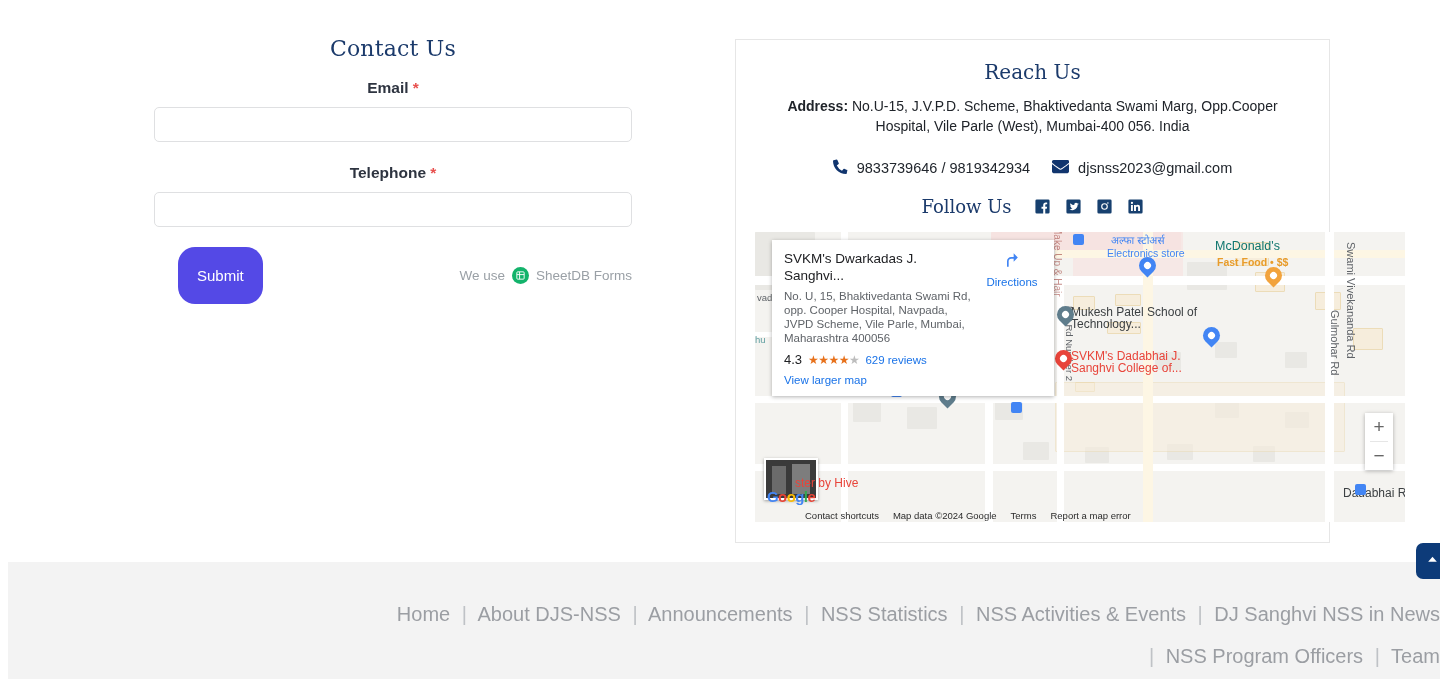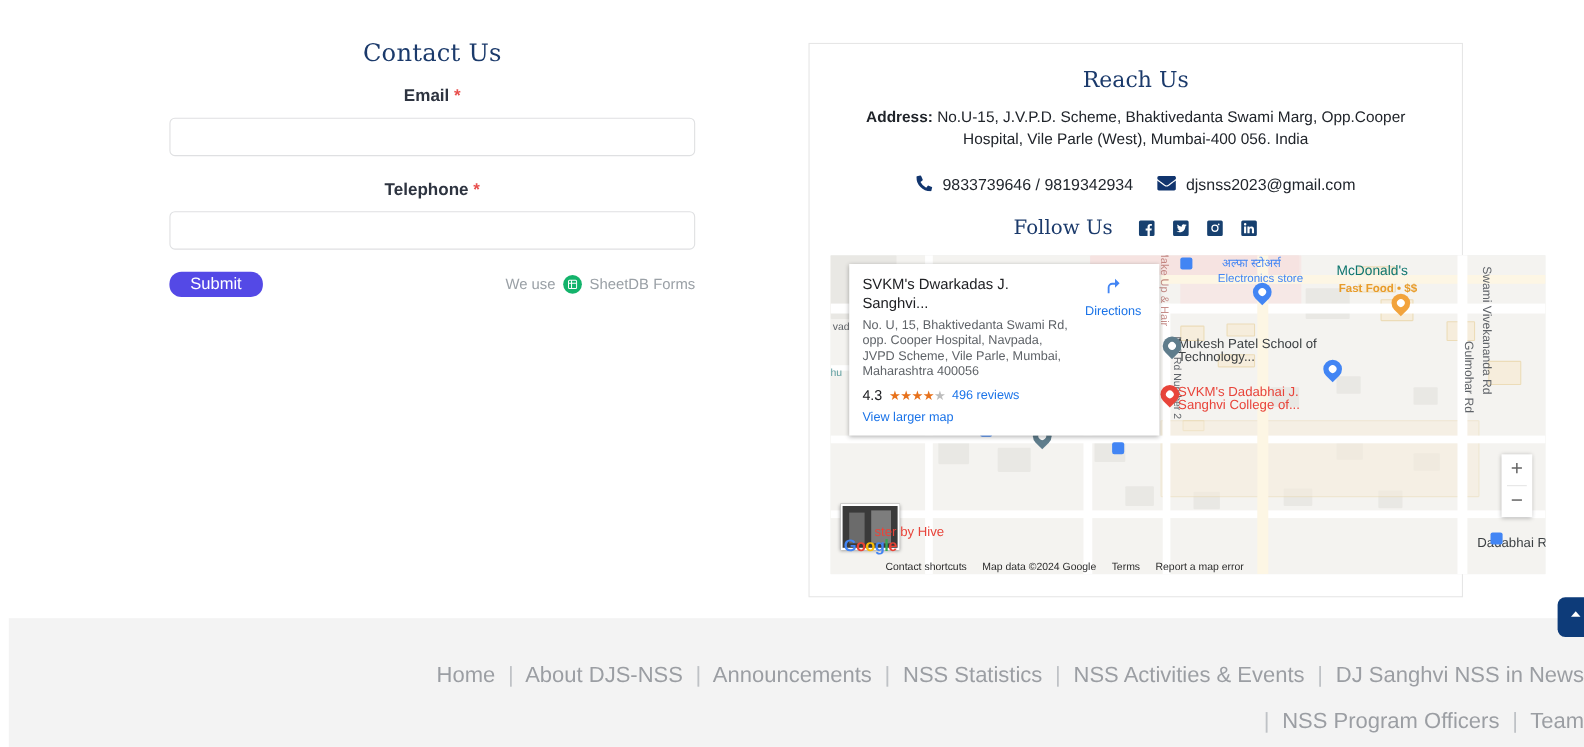--- a/index.html
+++ b/index.html
@@ -33,23 +33,24 @@
     font-size: 14px; color: #333; font-family: "Liberation Sans", sans-serif;
   }
   .field-block { margin-bottom: 20px; }
   .field-block:nth-child(2) { margin-bottom: 22px; }
 
   .form-footer {
     display:flex; align-items:center; justify-content: space-between;
     width: 478px; margin-top: 14px;
   }
   .submit-btn {
-    background: #5449e6; color: #fff; border: none; border-radius: 11px;
-    font-size: 15px; padding: 3px 19px; cursor: pointer;
+    background: #5449e6; color: #fff; border: none; border-radius: 17px;
+    font-size: 15px; padding: 20px 19px; cursor: pointer;
     font-family: "Liberation Sans", sans-serif;
+    margin-left: 24px;
   }
   .sheetdb {
     display:flex; align-items:center; gap:7px;
     font-size: 13.5px; color: #9aa0a6;
   }
   .sheetdb-logo {
     width:17px; height:17px; border-radius:50%;
     background:#13b36b; display:flex; align-items:center; justify-content:center;
     color:#fff; font-size:9px;
   }
@@ -384,21 +385,21 @@
                   <path d="M14 4l5 5-5 5V10.5h-3a3 3 0 0 0-3 3V20H6v-6.5A5 5 0 0 1 11 8.5h3V4z"></path>
                 </svg>
             </span>
             <div class="mc-dir-txt">Directions</div>
           </div>
         </div>
         <div class="mc-rating">
           <span class="mc-score">4.3</span>
           <span class="mc-stars">★★★★</span>
           <span class="mc-stars" style="color:#bdbdbd;margin-left:-6px;">★</span>
-          <span class="mc-reviews">496 reviews</span>
+          <span class="mc-reviews">629 reviews</span>
         </div>
         <div class="mc-larger">View larger map</div>
       </div>
 
       <div class="thumb-img"></div>
       <div class="hive-lbl">ster by Hive</div>
 
       <div class="zoom-ctl">
         <div class="zoom-btn">+</div>
         <div class="zoom-sep"></div>

